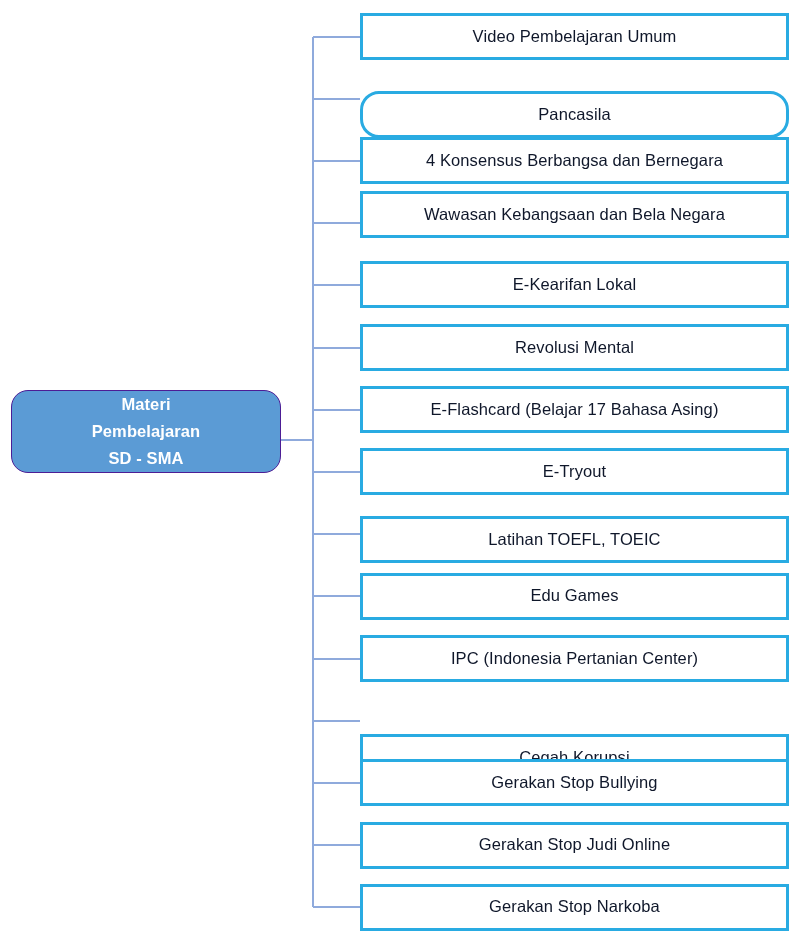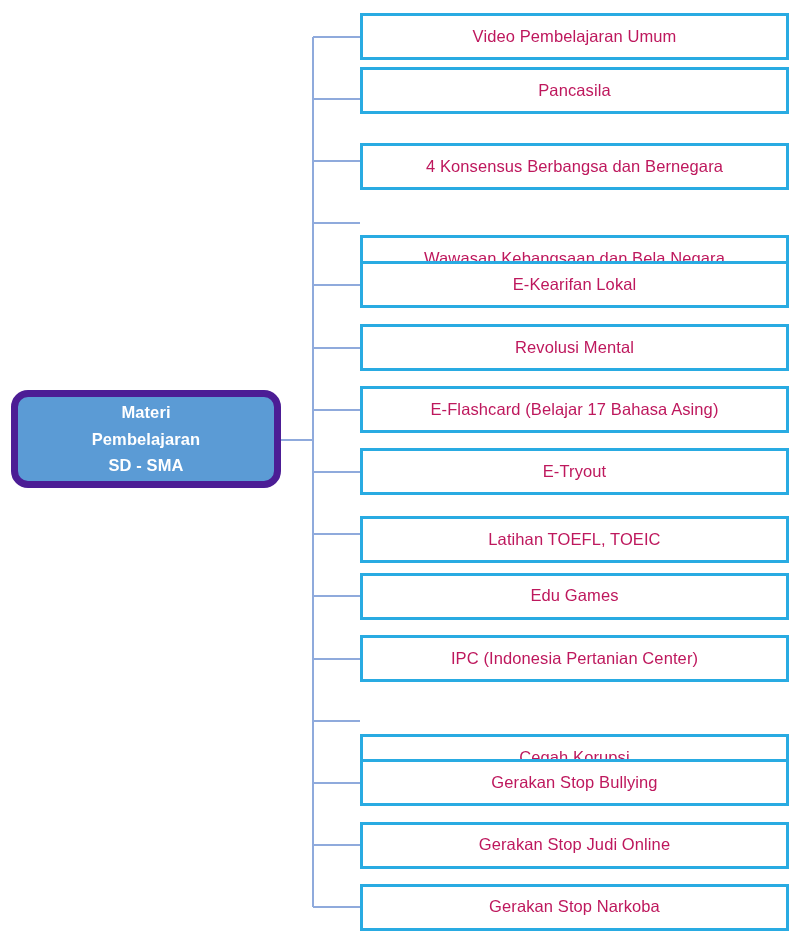--- a/index.html
+++ b/index.html
@@ -30,24 +30,24 @@
     height: 943px;
     pointer-events: none;
   }
 
   
   #root-node {
     position: absolute;
     left: 11px;
     top: 390px;
     width: 270px;
-    height: 98px;
+    height: 83px;
     box-sizing: border-box;
     background: #5B9BD5;
-    border: 7px solid #4c1d95;
+    border: 1px solid #4c1d95;
     border-radius: 17px;
     display: flex;
     align-items: center;
     justify-content: center;
     text-align: center;
   }
   #root-node .root-label {
     color: #ffffff;
     font-weight: bold;
     font-size: 16.5px;
@@ -64,21 +64,21 @@
     height: 47px;
     box-sizing: border-box;
     background: #ffffff;
     border: 3px solid #29ABE2;
     display: flex;
     align-items: center;
     justify-content: center;
     text-align: center;
   }
   .leaf-node .leaf-label {
-    color: #be185d;
+    color: #0f172a;
     font-size: 16.5px;
     line-height: 1.2;
     letter-spacing: 0.1px;
     padding: 0 8px;
     text-align: right;
   }
 </style>
 </head>
 <body>
 
@@ -109,27 +109,27 @@
   <div id="root-node">
     <span class="root-label">Materi
 Pembelajaran
 SD - SMA</span>
   </div>
 
   <div id="leaf-container">
       <div class="leaf-node" style="top: 13px;">
         <span class="leaf-label">Video Pembelajaran Umum</span>
       </div>
-      <div class="leaf-node" style="top: 67px;">
+      <div class="leaf-node" style="top: 91px; border-radius: 19px;">
         <span class="leaf-label">Pancasila</span>
       </div>
-      <div class="leaf-node" style="top: 143px;">
+      <div class="leaf-node" style="top: 137px;">
         <span class="leaf-label">4 Konsensus Berbangsa dan Bernegara</span>
       </div>
-      <div class="leaf-node" style="top: 191px; margin-top: 44px;">
+      <div class="leaf-node" style="top: 191px;">
         <span class="leaf-label">Wawasan Kebangsaan dan Bela Negara</span>
       </div>
       <div class="leaf-node" style="top: 261px;">
         <span class="leaf-label">E-Kearifan Lokal</span>
       </div>
       <div class="leaf-node" style="top: 324px;">
         <span class="leaf-label">Revolusi Mental</span>
       </div>
       <div class="leaf-node" style="top: 386.2px;">
         <span class="leaf-label">E-Flashcard (Belajar 17 Bahasa Asing)</span>

